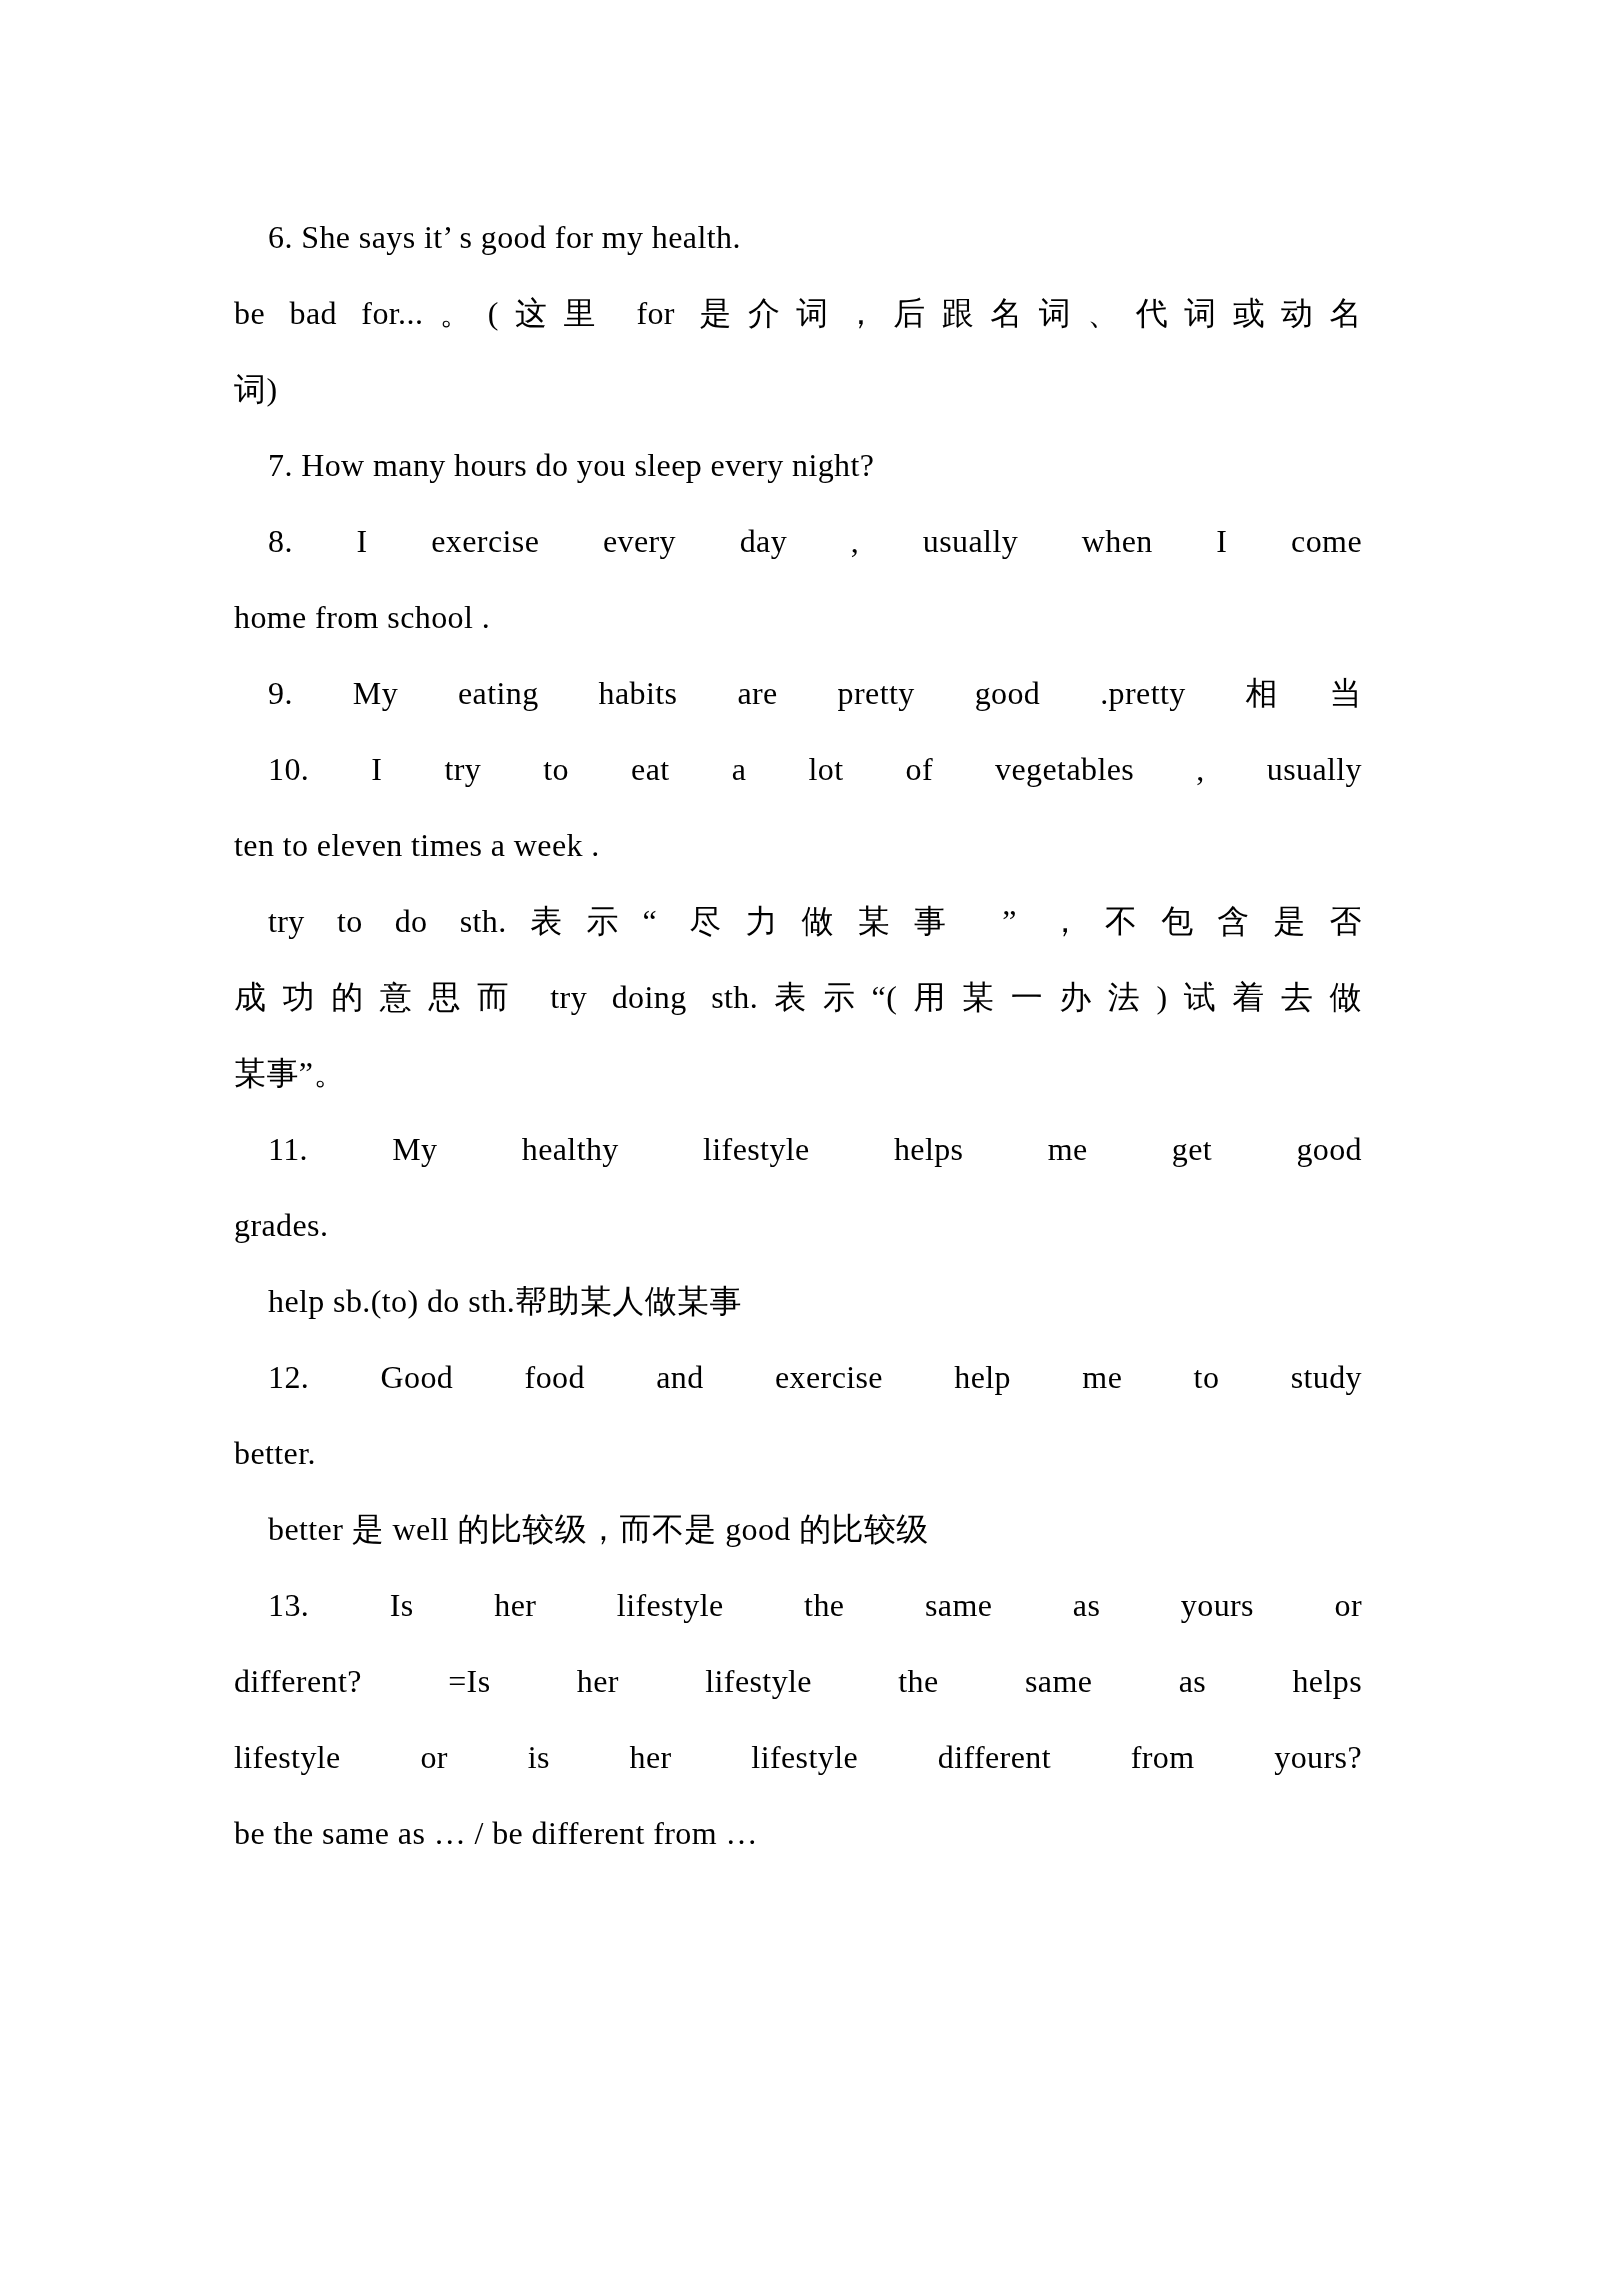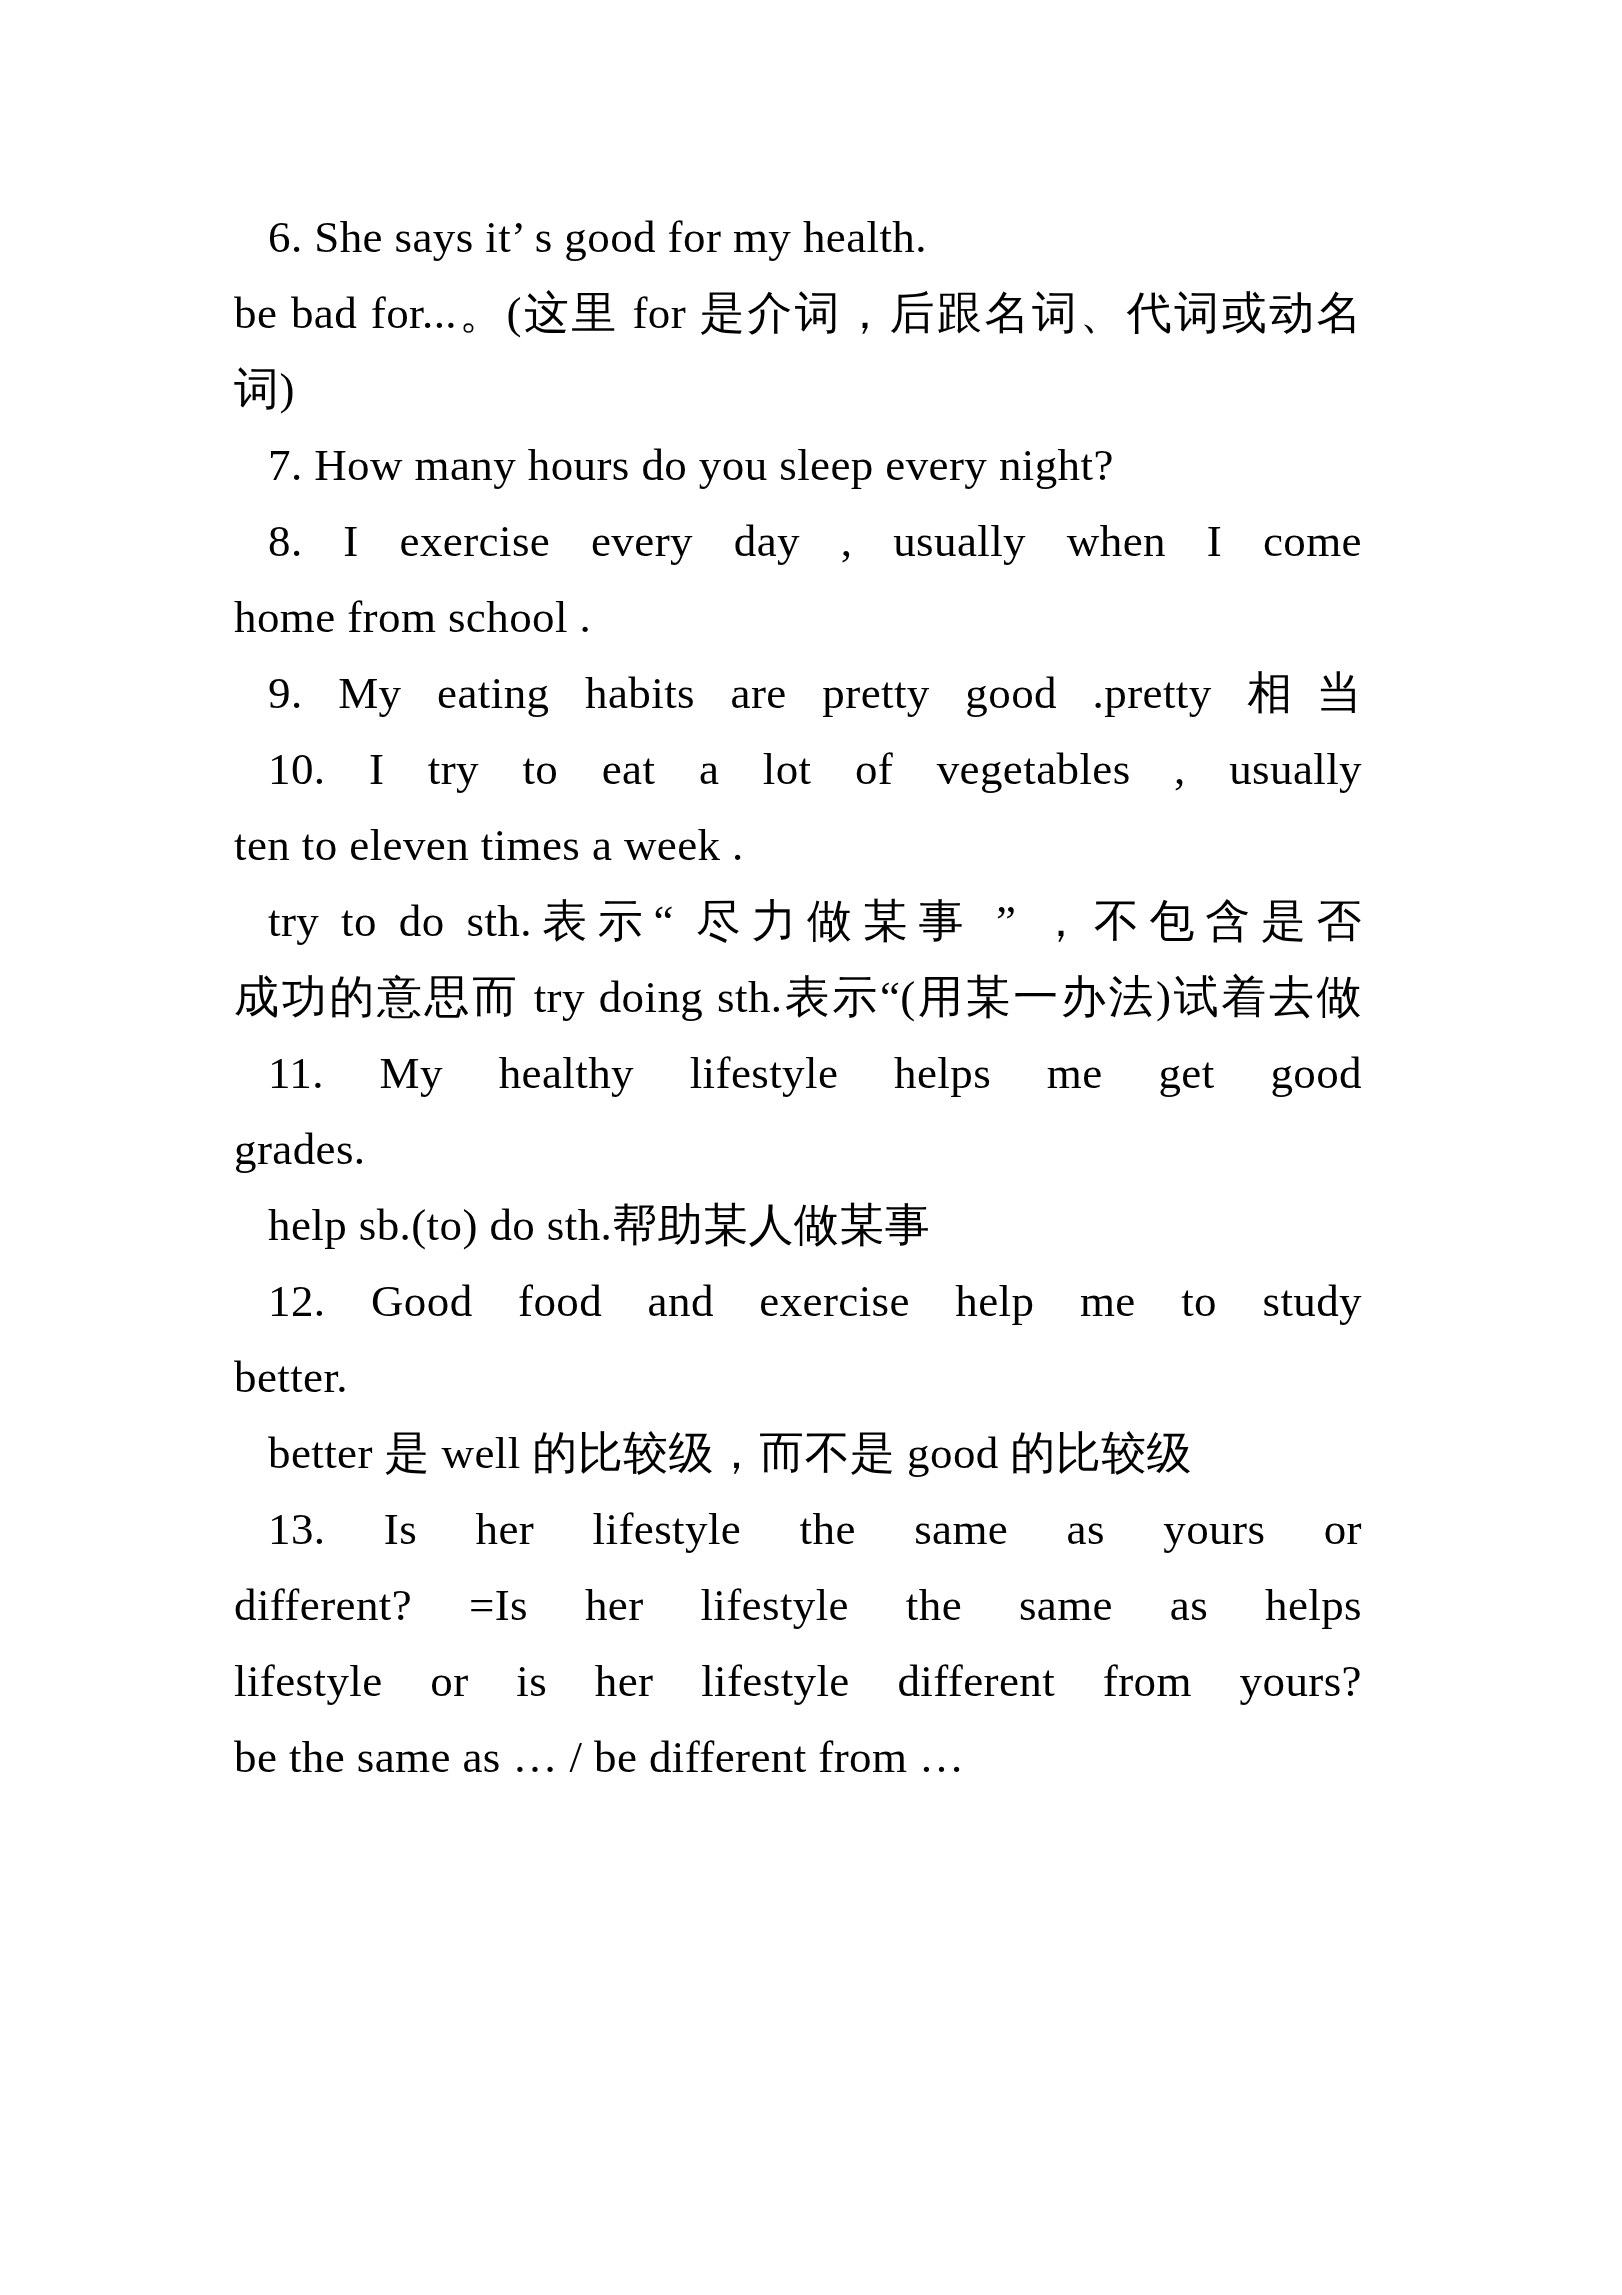--- a/index.html
+++ b/index.html
@@ -19,21 +19,21 @@
     background: #ffffff;
     overflow: hidden;
   }
   .text-block {
     position: absolute;
     left: 234px;
     top: 199px;
     width: 1128px;
   }
   .line {
-    font-size: 45px;
+    font-size: 32px;
     line-height: 76px;
     color: #000000;
     letter-spacing: 0.4px;
     white-space: pre;
   }
   .line.indent {
     padding-left: 34px;
   }
   .line.justify {
     white-space: normal;
@@ -50,20 +50,21 @@
       <div class="line justify">be bad for...。(这里 for 是介词，后跟名词、代词或动名</div>
       <div class="line">词)</div>
       <div class="line indent">7. How many hours do you sleep every night?</div>
       <div class="line indent justify">8. I exercise every day , usually when I come</div>
       <div class="line">home from school .</div>
       <div class="line indent justify">9. My eating habits are pretty good .pretty 相当</div>
       <div class="line indent justify">10. I try to eat a lot of vegetables , usually</div>
       <div class="line">ten to eleven times a week .</div>
       <div class="line indent justify">try to do sth.表示“ 尽力做某事 ” ，不包含是否</div>
       <div class="line justify">成功的意思而 try doing sth.表示“(用某一办法)试着去做</div>
+      <div class="line">某事”。</div>
       <div class="line indent justify">11. My healthy lifestyle helps me get good</div>
       <div class="line">grades.</div>
       <div class="line indent">help sb.(to) do sth.帮助某人做某事</div>
       <div class="line indent justify">12. Good food and exercise help me to study</div>
       <div class="line">better.</div>
       <div class="line indent">better 是 well 的比较级，而不是 good 的比较级</div>
       <div class="line indent justify">13. Is her lifestyle the same as yours or</div>
       <div class="line justify">different? =Is her lifestyle the same as helps</div>
       <div class="line justify">lifestyle or is her lifestyle different from yours?</div>
       <div class="line">be the same as … / be different from …</div>

